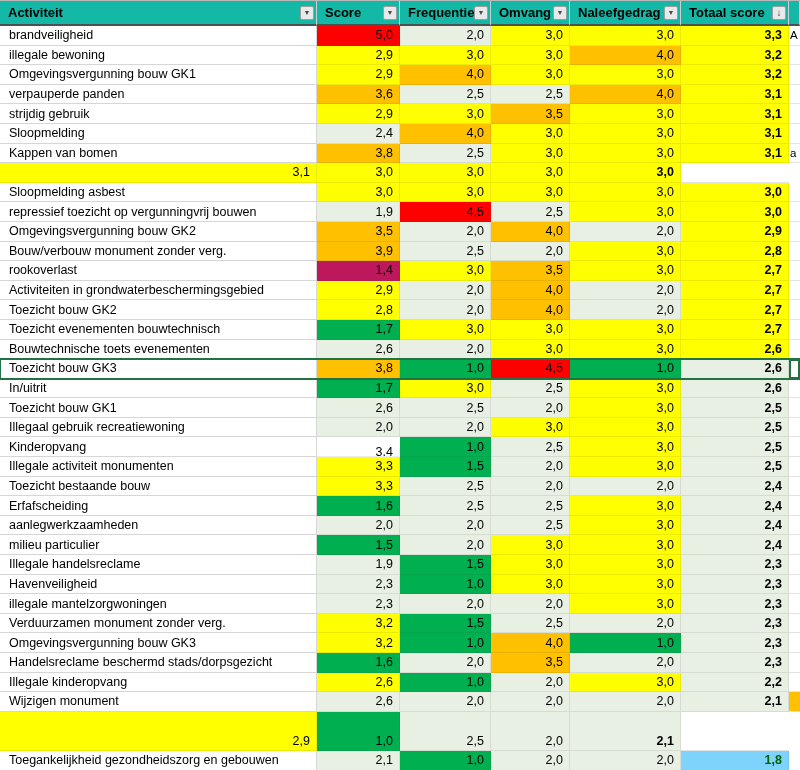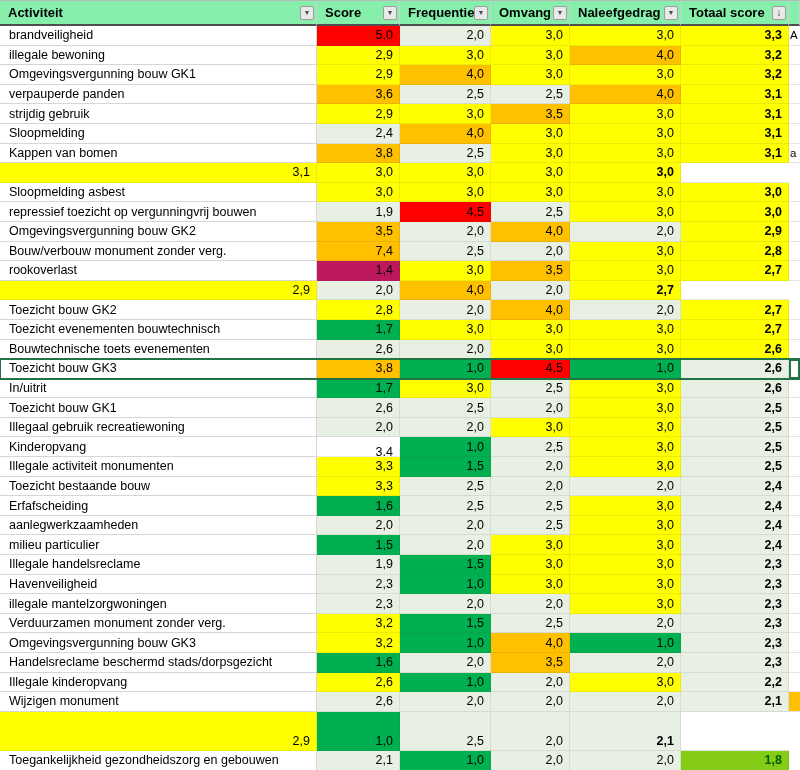--- a/index.html
+++ b/index.html
@@ -10,21 +10,21 @@
   .sheet{width:800px;height:770px;position:relative;border-top:1px solid #b9b9b9;}
   .row{display:grid;grid-template-columns:317px 83px 91px 79px 111px 108px 11px;position:relative;}
   .row.header{height:25px;}
   .row.data{height:19.6px;}
   .row.tall{height:39.2px;}
 
   
   .hcell{
     position:relative;display:flex;align-items:center;
     font-weight:bold;font-size:13px;padding-left:8px;
-    background:#86efac;border-right:1px solid #cfcfcf;border-bottom:2px solid #4f4f4f;
+    background:#14b8a6;border-right:1px solid #cfcfcf;border-bottom:2px solid #4f4f4f;
     white-space:nowrap;overflow:hidden;text-align:center;
   }
   .hcell.last{padding-left:0;}
   .fbtn{
     position:absolute;right:2px;top:50%;transform:translateY(-50%);
     width:14px;height:14px;box-sizing:border-box;
     background:#e9e9e9;border:1px solid #9d9d9d;border-radius:2px;
     display:flex;align-items:center;justify-content:center;
     font-size:7px;line-height:1;color:#4a4a4a;cursor:pointer;font-weight:normal;
   }
@@ -181,37 +181,38 @@
     <div class="cell act">Omgevingsvergunning bouw GK2</div>
     <div class="cell val" style="background: rgb(255, 192, 0);">3,5</div>
     <div class="cell val" style="background: rgb(232, 239, 227);">2,0</div>
     <div class="cell val" style="background: rgb(255, 192, 0);">4,0</div>
     <div class="cell val" style="background: rgb(232, 239, 227);">2,0</div>
     <div class="cell val total" style="background: rgb(255, 255, 0);">2,9</div>
     <div class="cell frag"></div>
   </div>
       <div class="row data">
     <div class="cell act">Bouw/verbouw monument zonder verg.</div>
-    <div class="cell val" style="background: rgb(255, 192, 0);">7,4</div>
+    <div class="cell val" style="background: rgb(255, 192, 0);">3,9</div>
     <div class="cell val" style="background: rgb(232, 239, 227);">2,5</div>
     <div class="cell val" style="background: rgb(232, 239, 227);">2,0</div>
     <div class="cell val" style="background: rgb(255, 255, 0);">3,0</div>
     <div class="cell val total" style="background: rgb(255, 255, 0);">2,8</div>
     <div class="cell frag"></div>
   </div>
       <div class="row data">
     <div class="cell act">rookoverlast</div>
     <div class="cell val" style="background: #be185d;">1,4</div>
     <div class="cell val" style="background: rgb(255, 255, 0);">3,0</div>
     <div class="cell val" style="background: rgb(255, 192, 0);">3,5</div>
     <div class="cell val" style="background: rgb(255, 255, 0);">3,0</div>
     <div class="cell val total" style="background: rgb(255, 255, 0);">2,7</div>
     <div class="cell frag"></div>
   </div>
       <div class="row data">
+    <div class="cell act">Activiteiten in grondwaterbeschermingsgebied</div>
     <div class="cell val" style="background: rgb(255, 255, 0);">2,9</div>
     <div class="cell val" style="background: rgb(232, 239, 227);">2,0</div>
     <div class="cell val" style="background: rgb(255, 192, 0);">4,0</div>
     <div class="cell val" style="background: rgb(232, 239, 227);">2,0</div>
     <div class="cell val total" style="background: rgb(255, 255, 0);">2,7</div>
     <div class="cell frag"></div>
   </div>
       <div class="row data">
     <div class="cell act">Toezicht bouw GK2</div>
     <div class="cell val" style="background: rgb(255, 255, 0);">2,8</div>
@@ -408,17 +409,17 @@
     <div class="cell val" style="background: rgb(232, 239, 227);">2,0</div>
     <div class="cell val total" style="background: rgb(232, 239, 227);">2,1</div>
     <div class="cell frag"></div>
   </div>
       <div class="row data">
     <div class="cell act">Toegankelijkheid gezondheidszorg en gebouwen</div>
     <div class="cell val" style="background: rgb(232, 239, 227);">2,1</div>
     <div class="cell val" style="background: rgb(0, 176, 80);">1,0</div>
     <div class="cell val" style="background: rgb(232, 239, 227);">2,0</div>
     <div class="cell val" style="background: rgb(232, 239, 227);">2,0</div>
-    <div class="cell val total" style="background: #84cc16; color: rgb(0, 97, 0);">1,8</div>
+    <div class="cell val total" style="background: #7dd3fc; color: rgb(0, 97, 0);">1,8</div>
     <div class="cell frag"></div>
   </div>
     </div>
 </div>
 
 </body></html>

